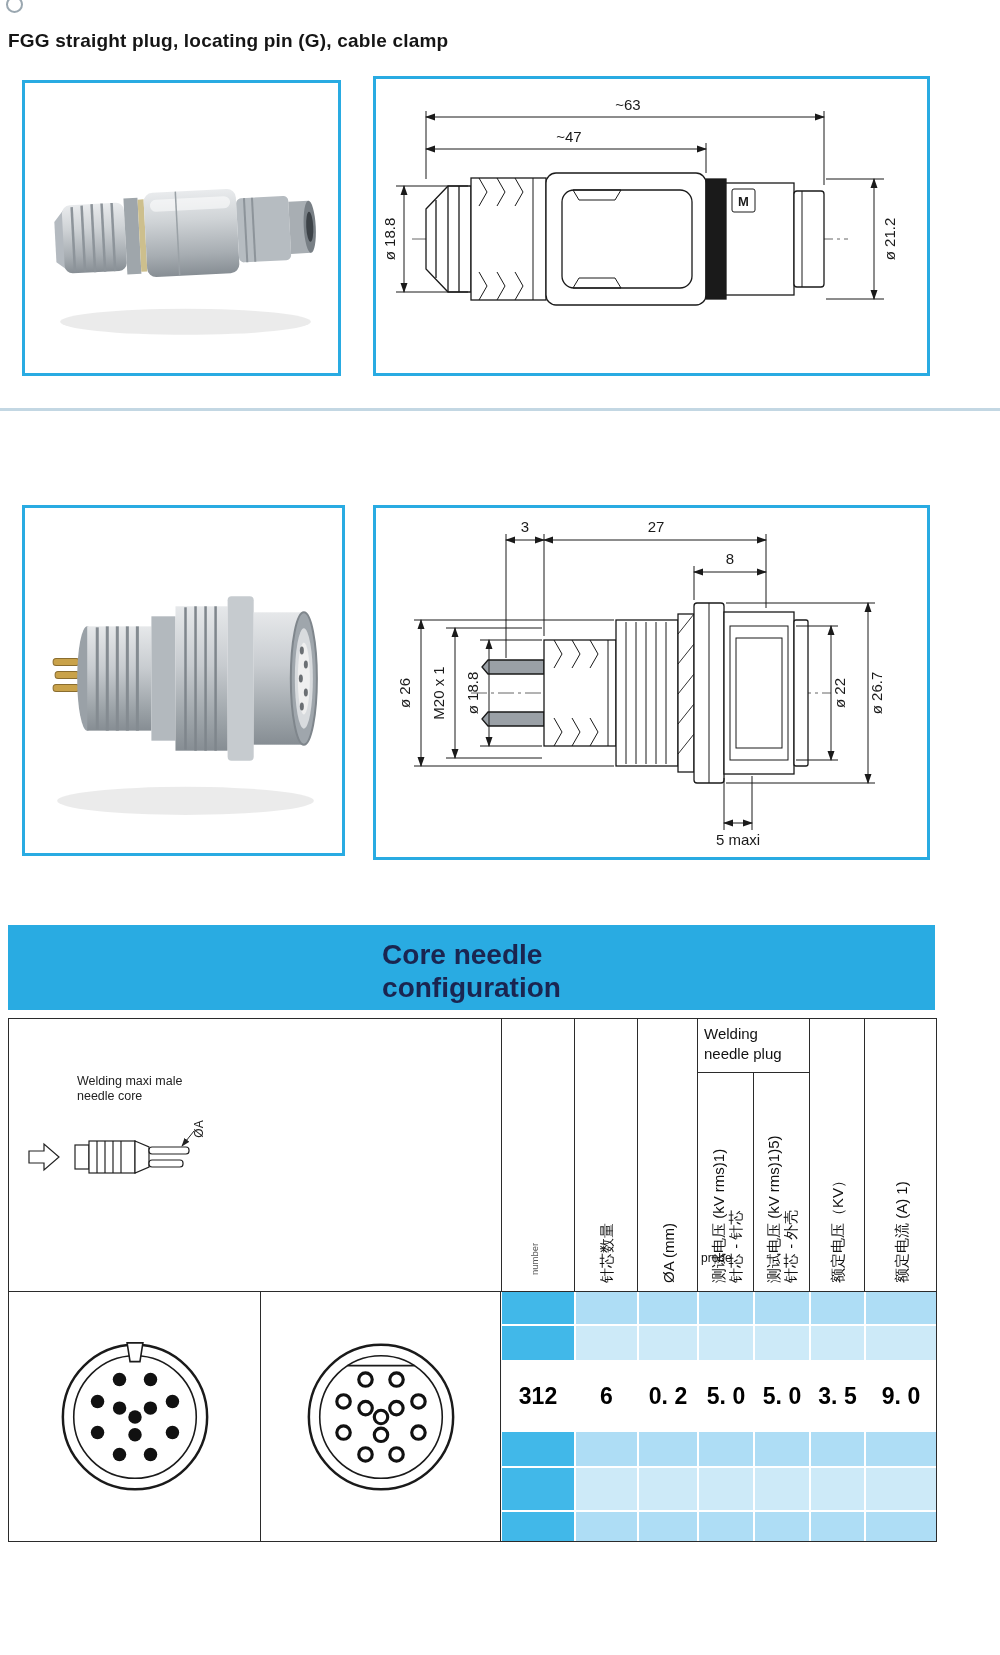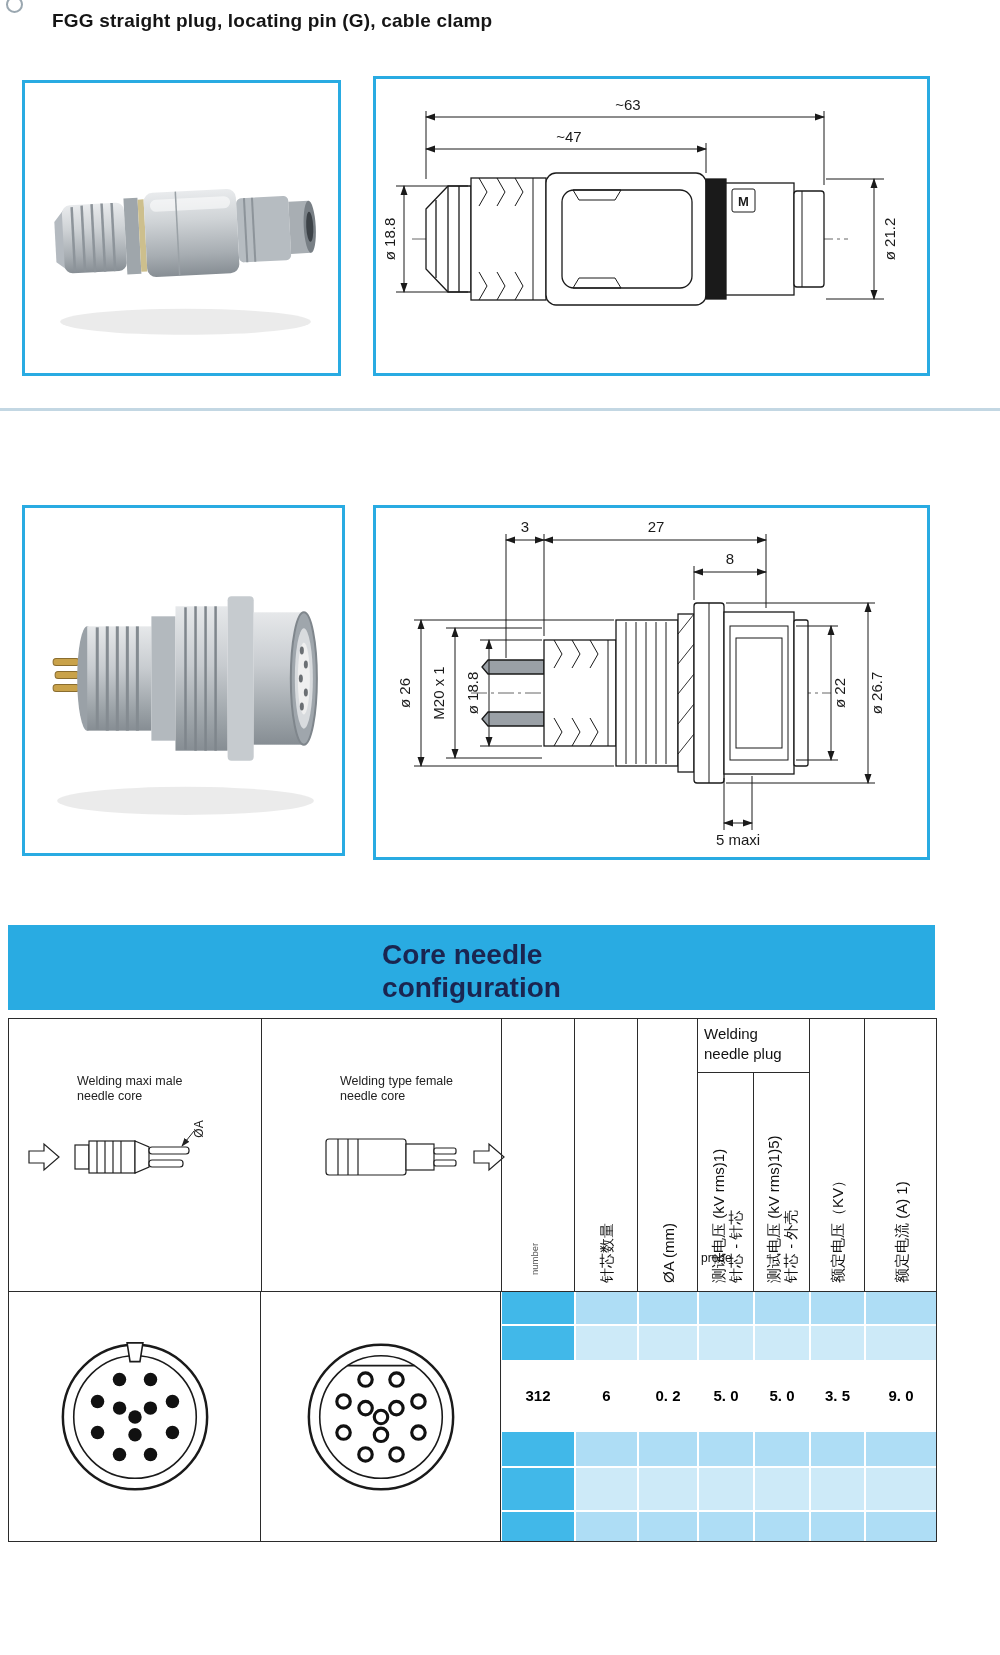--- a/index.html
+++ b/index.html
@@ -1,20 +1,20 @@
 <!DOCTYPE html>
 <html><head>
 <meta charset="utf-8">
 <style>
   html,body{margin:0;padding:0;background:#fff;}
   .page{position:relative;width:1000px;height:1655px;background:#fff;overflow:hidden;
         font-family:"Liberation Sans","DejaVu Sans",sans-serif;color:#111;}
   .corner-mark{position:absolute;left:6px;top:-4px;width:13px;height:13px;border:2px solid #9aa7b0;border-radius:50%;}
   .sec-title{position:absolute;left:8px;margin:0;font-size:19px;font-weight:bold;color:#151515;letter-spacing:.2px;}
-  .t1{top:10px;margin-left:44px;}
+  .t1{top:30px;}
   .t2{top:450px;}
   .bluebox{position:absolute;border:3px solid #29abe2;background:#fff;box-sizing:border-box;}
   .pbox1{left:22px;top:80px;width:319px;height:296px;}
   .dbox1{left:373px;top:76px;width:557px;height:300px;}
   .pbox2{left:22px;top:505px;width:323px;height:351px;}
   .dbox2{left:373px;top:505px;width:557px;height:355px;}
   .bluebox svg{display:block;width:100%;height:100%;}
   .divider{position:absolute;left:0;top:408px;width:1000px;height:3px;background:#c3d7e3;}
   .banner{position:absolute;left:8px;top:925px;width:927px;height:85px;background:#29abe2;text-align:center;}
   .banner-inner{display:inline-block;text-align:left;margin-top:13px;font-size:28px;line-height:33px;font-weight:bold;color:#1a2550;}
@@ -49,21 +49,21 @@
   .numcol{position:absolute;left:0;top:0;width:72px;height:100%;
     background:linear-gradient(to bottom,
       #41b8e9 0,#41b8e9 32px,#fff 32px,#fff 34px,
       #41b8e9 34px,#41b8e9 68px,#fff 68px,#fff 70px,
       #fff 70px,#fff 140px,
       #41b8e9 140px,#41b8e9 174px,#fff 174px,#fff 176px,
       #41b8e9 176px,#41b8e9 218px,#fff 218px,#fff 220px,
       #41b8e9 220px,#41b8e9 100%);}
   .vsep{position:absolute;top:0;bottom:0;width:2px;background:#fff;}
   .val{position:absolute;top:70px;height:68px;line-height:68px;text-align:center;
-       font-size:15px;font-weight:600;color:#000;}
+       font-size:23px;font-weight:600;color:#000;}
   text{font-family:"Liberation Sans","DejaVu Sans",sans-serif;}
 </style>
 </head>
 <body>
 
 <div class="page">
 
   <div class="corner-mark"></div>
 
   <h1 class="sec-title t1">FGG straight plug, locating pin (G), cable clamp</h1>
@@ -314,35 +314,20 @@
               <line x1="102" y1="38" x2="102" y2="70"></line>
             <polygon points="116,38 130,44 130,64 116,70"></polygon>
             <rect x="130" y="44" width="40" height="7" rx="3"></rect>
             <rect x="130" y="57" width="34" height="7" rx="3"></rect>
           </g>
           <line x1="175" y1="28" x2="163" y2="43" stroke="#222" stroke-width="1" marker-end="url(#arr3)"></line>
           <text x="184" y="26" transform="rotate(-90 184 26)" font-size="12" text-anchor="middle" fill="#222">ØA</text>
         </svg>
       </div>
 
-      <div class="hcell bl" style="left:252px;width:240px">
-        <div class="diag-label" style="left:78px;width:140px">Welding type female needle core</div>
-        <svg class="needle-svg" style="left:24px" viewBox="0 0 230 110">
-          <g stroke="#222" fill="#fff" stroke-width="1.2">
-            <rect x="40" y="36" width="80" height="36" rx="3"></rect>
-            <line x1="52" y1="36" x2="52" y2="72"></line>
-              <line x1="62" y1="36" x2="62" y2="72"></line>
-              <line x1="72" y1="36" x2="72" y2="72"></line>
-            <rect x="120" y="41" width="28" height="26"></rect>
-            <rect x="148" y="45" width="22" height="6" rx="2"></rect>
-            <rect x="148" y="57" width="22" height="6" rx="2"></rect>
-            <path d="M218,54 l-15,-13 v7 h-15 v12 h15 v7 z"></path>
-          </g>
-        </svg>
-      </div>
 
       <div class="hcell bl" style="left:492px;width:73px">
         <div class="vwrap vnum">number</div>
       </div>
       <div class="hcell bl" style="left:565px;width:63px">
         <div class="vwrap v1">针芯数量</div>
       </div>
       <div class="hcell bl" style="left:628px;width:60px">
         <div class="vwrap v1">ØA (mm)</div>
       </div>

